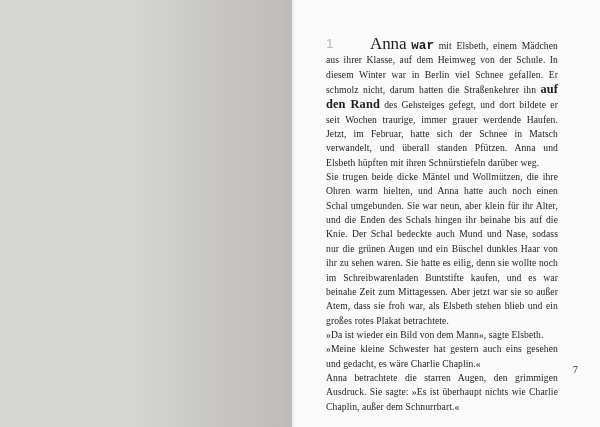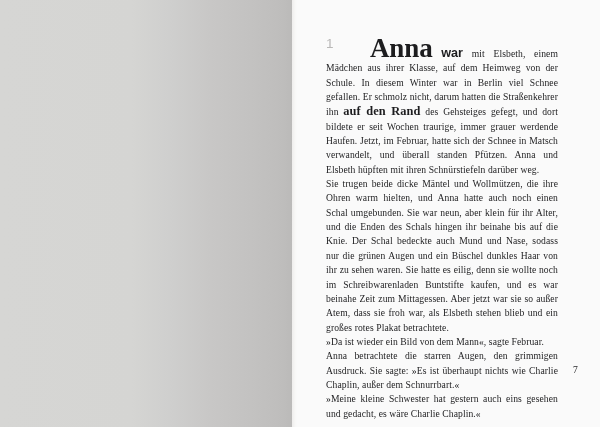--- a/index.html
+++ b/index.html
@@ -89,28 +89,28 @@
     font-size: 13.5px;
     font-weight: 400;
     color: #b9b8b7;
     line-height: 1;
     letter-spacing: 0;
   }
 
   
   .display-xl {
     font-family: "Liberation Serif", serif;
-    font-weight: 700;
-    font-size: 27px;
+    font-weight: 400;
+    font-size: 17px;
     letter-spacing: -0.005em;
     line-height: 0.9;
   }
   
   .display-md {
-    font-family: Liberation Sans, sans-serif;
+    font-family: Liberation Mono, monospace;
     font-weight: 700;
     font-size: 12.6px;
     letter-spacing: 0.005em;
   }
   
   .emph-bold {
     font-weight: 400;
   }
   
   .emph-bold-lg {
@@ -136,21 +136,21 @@
   <div id="left-page"></div>
 
   <div id="right-page">
     <div id="gutter-shadow" style="left:0;"></div>
 
     <div id="text-block">
       <span id="chapter-number">1</span>
 
       <p class="para" id="para-opening"><span class="display-xl">Anna</span> <span class="display-md">war</span> mit Elsbeth, einem Mädchen aus ihrer Klasse, auf dem <span class="emph-bold">Heimweg</span> von der Schule. In diesem Winter war in Berlin viel Schnee gefallen. Er schmolz nicht, darum hatten die Straßenkehrer ihn <span class="emph-bold-lg">auf den Rand</span> des Gehsteiges gefegt, und dort bildete er seit Wochen traurige, immer grauer werdende Haufen. Jetzt, im Februar, hatte sich der Schnee in Matsch verwandelt, und überall standen Pfützen. Anna und Elsbeth hüpften mit ihren Schnürstiefeln darüber weg.</p>
       <p class="para" id="para-body-1">Sie trugen beide dicke Mäntel und Wollmützen, die ihre Ohren warm hielten, und Anna hatte auch noch einen Schal umgebunden. Sie war neun, aber klein für ihr Alter, und die Enden des Schals hingen ihr beinahe bis auf die Knie. Der Schal bedeckte auch Mund und Nase, sodass nur die grünen Augen und ein Büschel dunkles Haar von ihr zu sehen waren. Sie hatte es eilig, denn sie wollte noch im Schreibwarenladen Buntstifte kaufen, und es war beinahe Zeit zum Mittagessen. Aber jetzt war sie so außer Atem, dass sie froh war, als Elsbeth stehen blieb und ein großes rotes Plakat betrachtete.</p>
-      <p class="para" id="para-dialogue-1">»Da ist wieder ein Bild von dem Mann«, sagte Februar.</p>
+      <p class="para" id="para-dialogue-1">»Da ist wieder ein Bild von dem Mann«, sagte Elsbeth.</p>
+      <p class="para" id="para-dialogue-2">»Meine kleine Schwester hat gestern auch eins gesehen und gedacht, es wäre Charlie Chaplin.«</p>
       <p class="para" id="para-body-2">Anna betrachtete die starren Augen, den grimmigen Ausdruck. Sie sagte: »Es ist überhaupt nichts wie Charlie Chaplin, außer dem Schnurrbart.«</p>
-      <p class="para" id="para-dialogue-2">»Meine kleine Schwester hat gestern auch eins gesehen und gedacht, es wäre Charlie Chaplin.«</p>
     </div>
 
     <div id="page-folio">7</div>
   </div>
 
 </div>
 
 </body></html>

